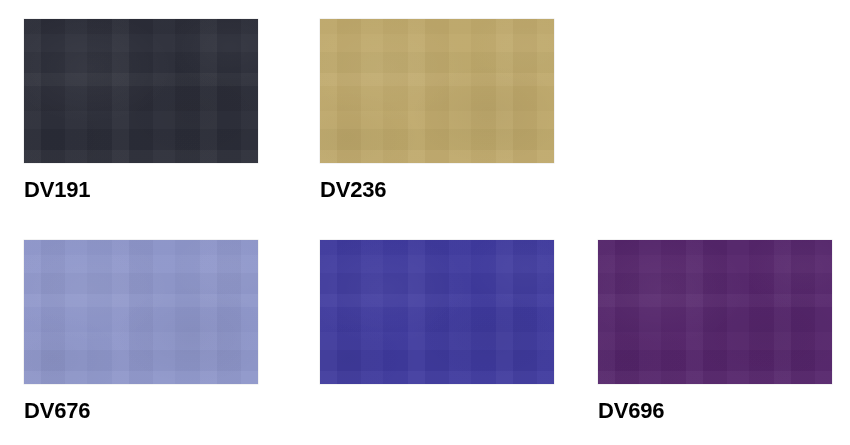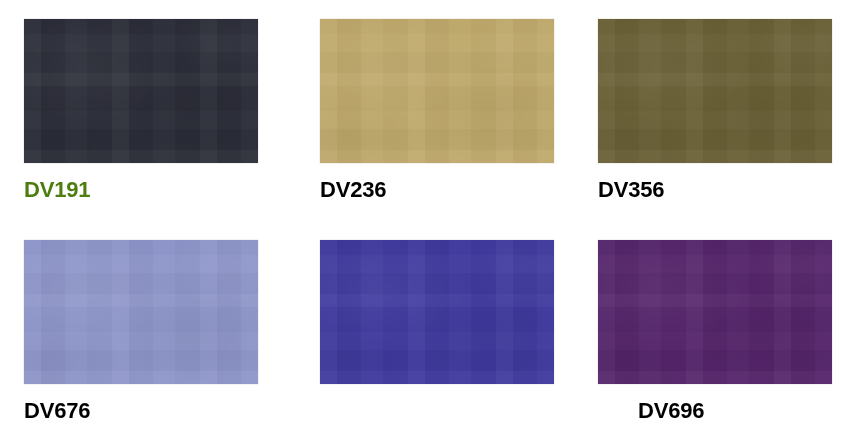--- a/index.html
+++ b/index.html
@@ -101,40 +101,32 @@
 <body style="background-color: rgb(255, 255, 255);">
 
 <div id="swatch-board">
 
   <div class="swatch-cell col-0 row-0">
     <div class="swatch-chip" style="background-color: rgb(43, 45, 56);">
       <div class="tex-a"></div>
       <div class="tex-b"></div>
       <div class="tex-c"></div>
     </div>
-    <div class="swatch-label" style="color: #4d7c0f;">DV191</div>
+    <div class="swatch-label" style="color: #000000;">DV191</div>
   </div>
 
   <div class="swatch-cell col-1 row-0">
     <div class="swatch-chip" style="background-color: rgb(191, 169, 107);">
       <div class="tex-a"></div>
       <div class="tex-b"></div>
       <div class="tex-c"></div>
     </div>
     <div class="swatch-label" style="color: rgb(0, 0, 0);">DV236</div>
   </div>
 
-  <div class="swatch-cell col-2 row-0">
-    <div class="swatch-chip" style="background-color: rgb(106, 96, 54);">
-      <div class="tex-a"></div>
-      <div class="tex-b"></div>
-      <div class="tex-c"></div>
-    </div>
-    <div class="swatch-label" style="color: rgb(0, 0, 0);">DV356</div>
-  </div>
 
   <div class="swatch-cell col-0 row-1">
     <div class="swatch-chip" style="background-color: rgb(142, 150, 202);">
       <div class="tex-a"></div>
       <div class="tex-b"></div>
       <div class="tex-c"></div>
     </div>
     <div class="swatch-label" style="color: #000000;">DV676</div>
   </div>
 
@@ -145,16 +137,16 @@
       <div class="tex-c"></div>
     </div>
   </div>
 
   <div class="swatch-cell col-2 row-1">
     <div class="swatch-chip" style="background-color: rgb(85, 37, 107);">
       <div class="tex-a"></div>
       <div class="tex-b"></div>
       <div class="tex-c"></div>
     </div>
-    <div class="swatch-label" style="color: rgb(0, 0, 0); margin-left: 40px;">DV696</div>
+    <div class="swatch-label" style="color: rgb(0, 0, 0);">DV696</div>
   </div>
 
 </div>
 
 </body></html>

